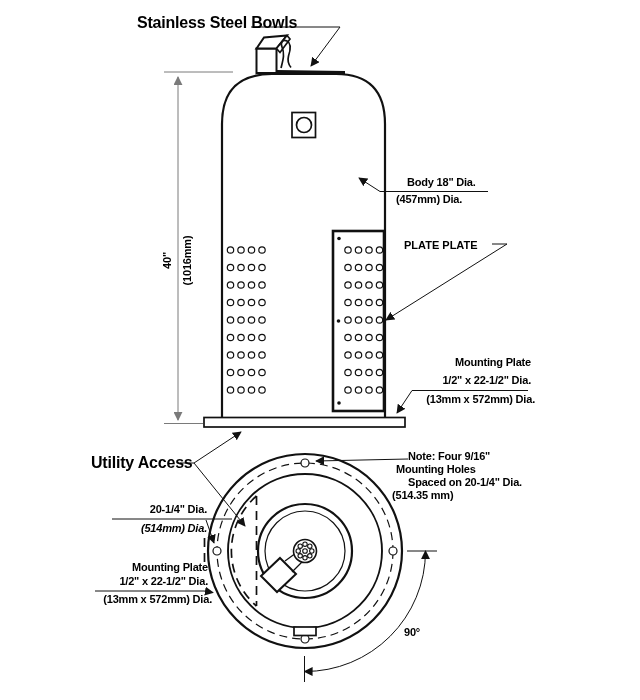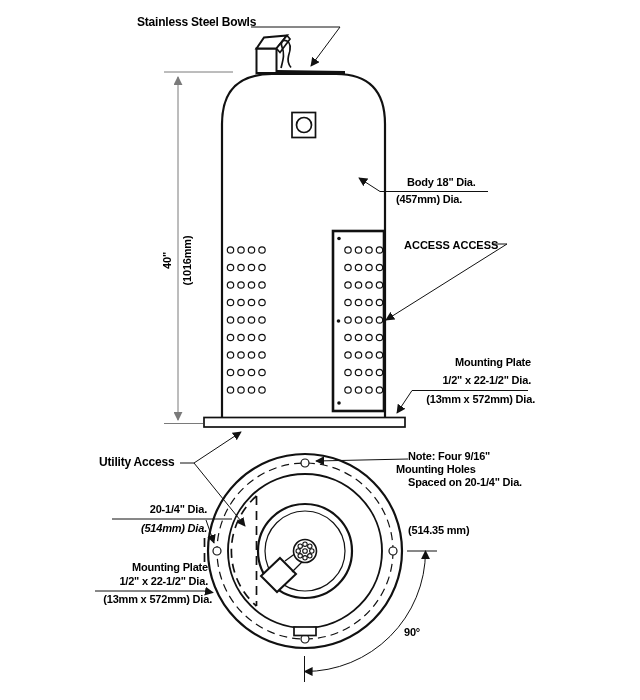--- a/index.html
+++ b/index.html
@@ -2,21 +2,21 @@
 <html style="--ink: #111111; --dim: #7a7a7a; --bg: #ffffff;"><head>
 <meta charset="utf-8">
 <style>
   :root{ --ink:#111111; --dim:#7a7a7a; --bg:#ffffff; }
   html,body{margin:0;padding:0;background:#fff;}
   #stage{position:relative;width:640px;height:700px;background:var(--bg);overflow:hidden;
          font-family:"Liberation Sans",sans-serif;}
   #drawing{position:absolute;left:0;top:0;}
   .lbl{position:absolute;color:#000;font-weight:bold;font-size:11px;line-height:13px;
        letter-spacing:-0.2px;white-space:nowrap;}
-  .lbl.big{font-size:12px;}
+  .lbl.big{font-size:16px;}
   .ctr{text-align:right;white-space:normal;}
   .rot{transform:rotate(-90deg);transform-origin:center;text-align:center;}
   
   .ln{stroke:var(--ink);fill:none;}
   .fw{stroke:var(--ink);fill:#fff;}
   .thin{stroke-width:1.2px;} .med{stroke-width:1.7px;} .thk{stroke-width:2.2px;}
   .ldr{stroke:var(--ink);stroke-width:1px;fill:none;}
   .dim{stroke:var(--dim);stroke-width:1px;fill:none;}
   .dash{stroke-dasharray:8 5;}
   .dash2{stroke-dasharray:9 6;}
@@ -227,35 +227,35 @@
         <path class="ldr" d="M204,591 L213,592.5" marker-end="url(#ah)"></path>
       </g>
     </g>
   </svg>
 
   <div class="lbl big" style="left:137px;top:16px;">Stainless Steel Bowls</div>
 
   <div class="lbl" style="left:407px;top:176px;">Body 18" Dia.</div>
   <div class="lbl" style="left:396px;top:193px;">(457mm) Dia.</div>
 
-  <div class="lbl" style="left:404px;top:239px;letter-spacing:0;">ACCESS ACCESS</div>
+  <div class="lbl" style="left:404px;top:239px;letter-spacing:0;">PLATE PLATE</div>
 
   <div class="lbl rot" style="left:147px;top:254px;width:40px;">40"</div>
   <div class="lbl rot" style="left:152px;top:254px;width:70px;">(1016mm)</div>
 
   <div class="lbl ctr" style="left:405px;top:356px;width:126px;">Mounting Plate</div>
   <div class="lbl ctr" style="left:405px;top:374px;width:126px;">1/2" x 22-1/2" Dia.</div>
   <div class="lbl ctr" style="left:403px;top:393px;width:132px;">(13mm x 572mm) Dia.</div>
 
-  <div class="lbl big" style="left:99px;top:456px;">Utility Access</div>
+  <div class="lbl big" style="left:91px;top:456px;">Utility Access</div>
 
   <div class="lbl" style="left:408px;top:450px;">Note: Four 9/16"</div>
   <div class="lbl" style="left:396px;top:463px;">Mounting Holes</div>
   <div class="lbl" style="left:408px;top:476px;">Spaced on 20-1/4" Dia.</div>
-  <div class="lbl" style="left:408px;top:489px;margin-top:35px;">(514.35 mm)</div>
+  <div class="lbl" style="left:392px;top:489px;">(514.35 mm)</div>
 
   <div class="lbl ctr" style="left:103px;top:503px;width:104px;">20-1/4" Dia.</div>
   <div class="lbl ctr" style="left:103px;top:522px;width:104px;font-style:italic;">(514mm) Dia.</div>
 
   <div class="lbl ctr" style="left:92px;top:561px;width:116px;">Mounting Plate</div>
   <div class="lbl ctr" style="left:92px;top:575px;width:116px;">1/2" x 22-1/2" Dia.</div>
   <div class="lbl ctr" style="left:88px;top:593px;width:124px;">(13mm x 572mm) Dia.</div>
 
   <div class="lbl" style="left:404px;top:626px;">90°</div>
 </div>

